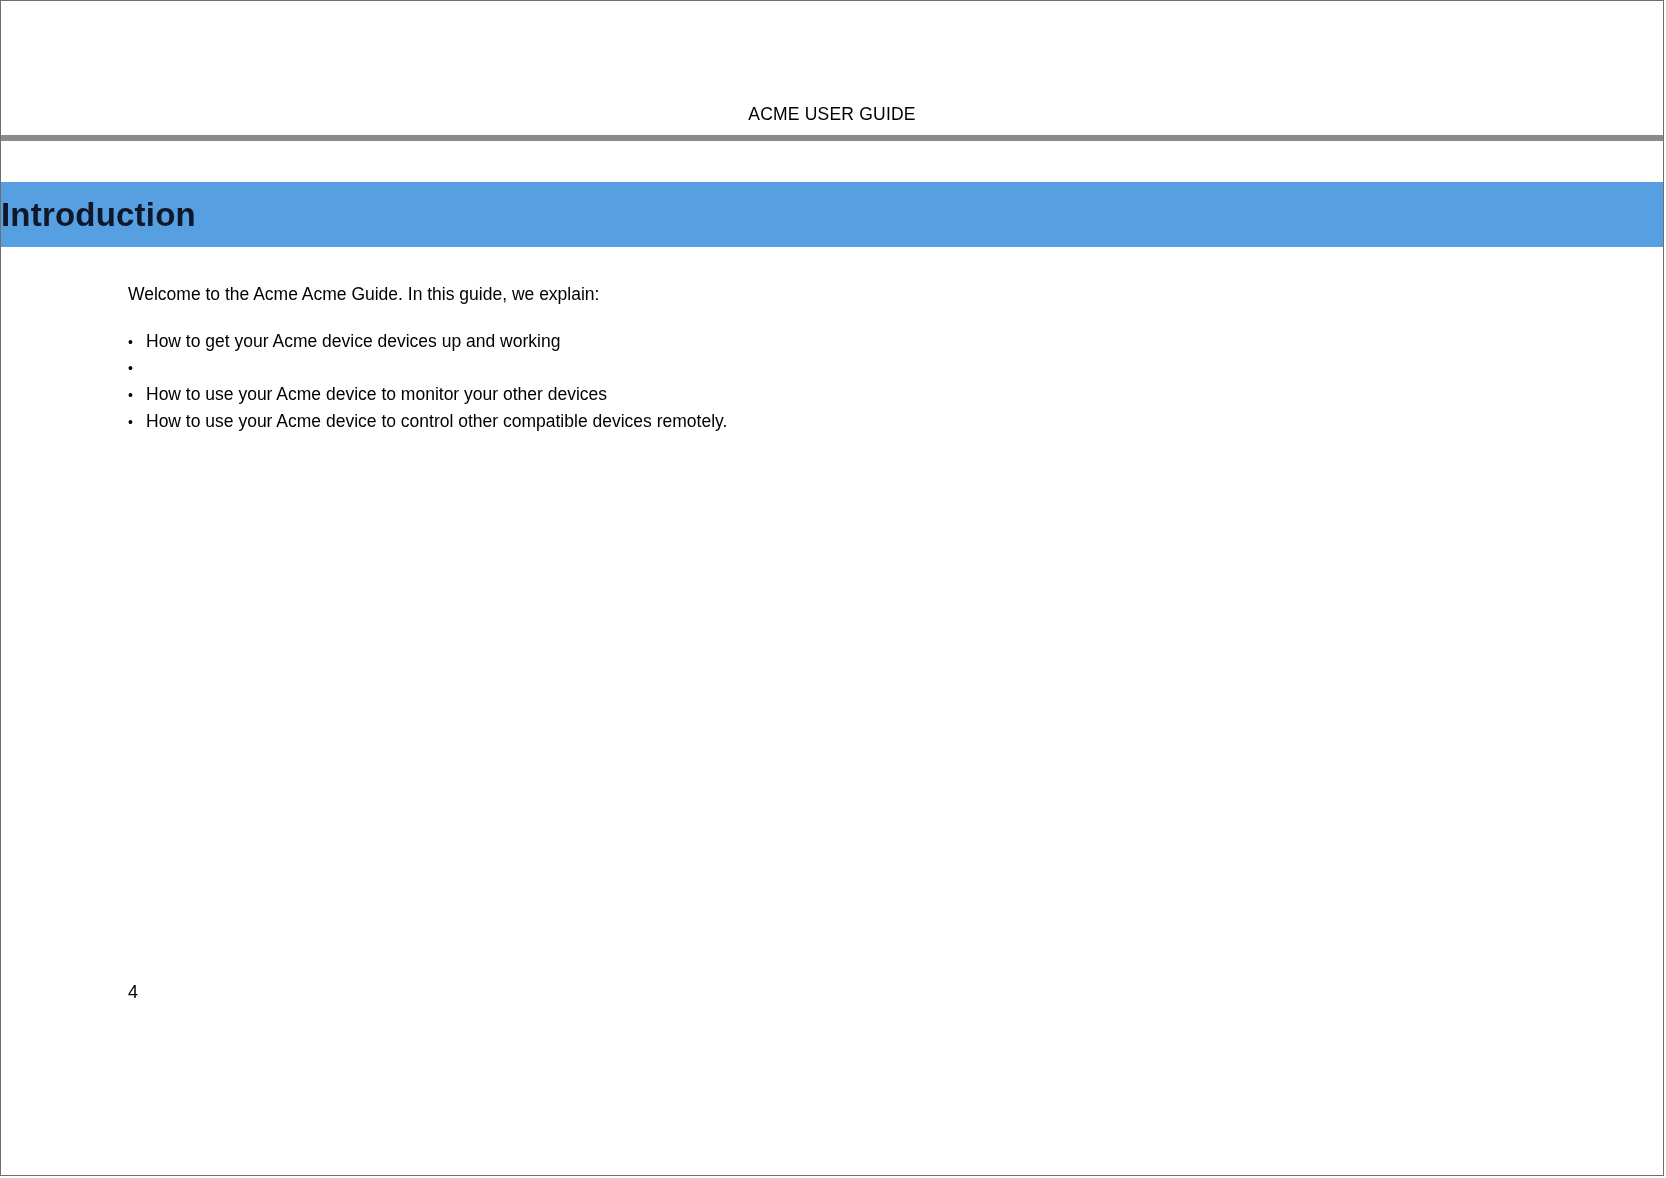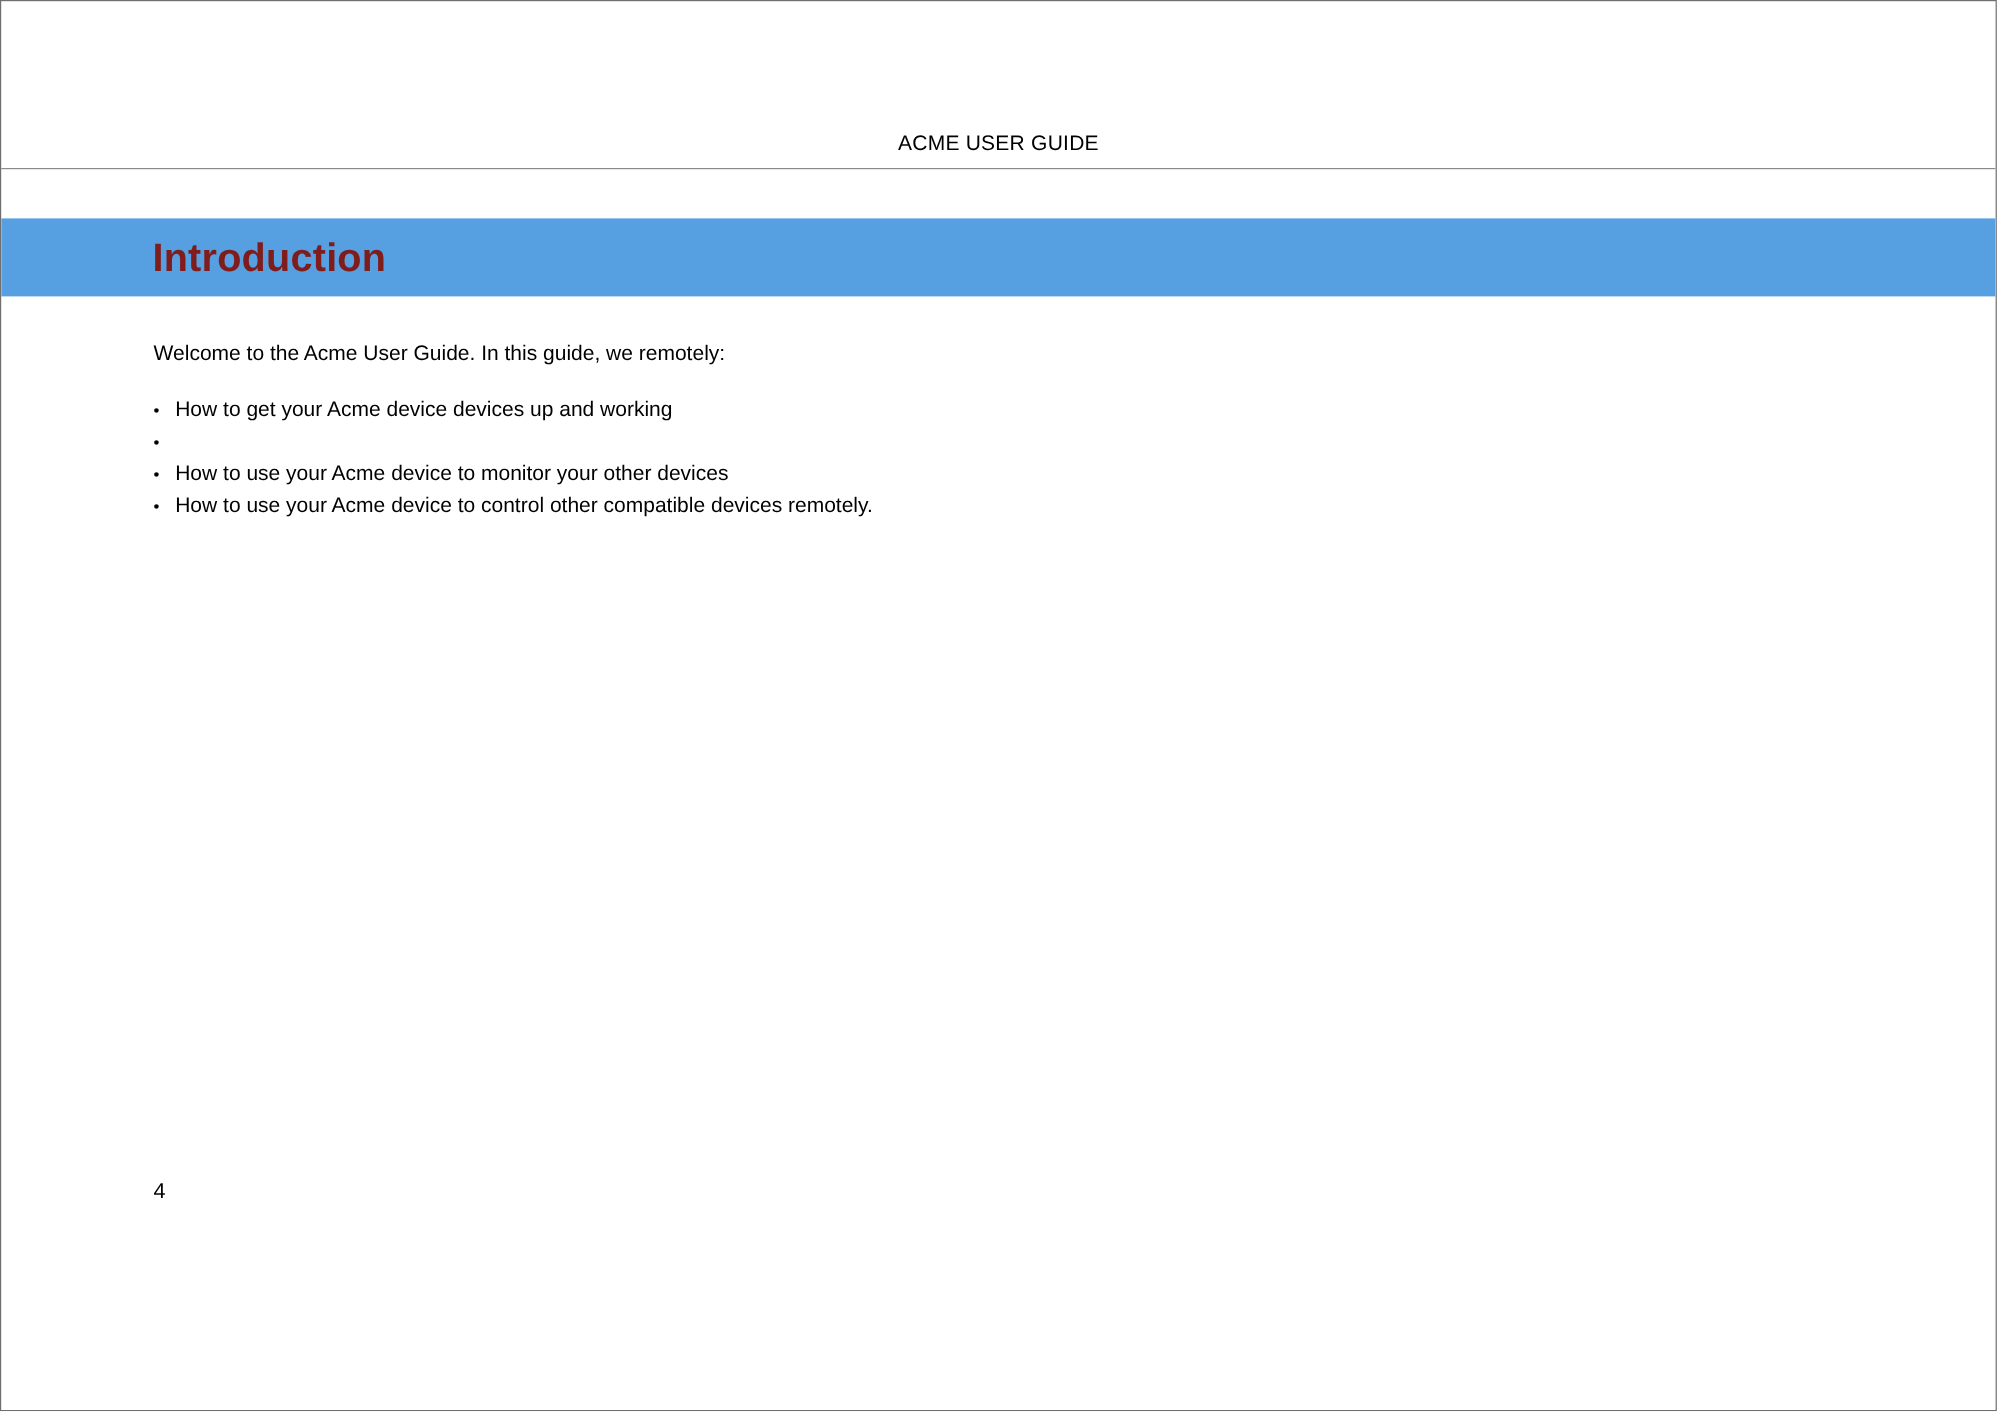--- a/index.html
+++ b/index.html
@@ -14,44 +14,43 @@
     height: 1176px;
     margin: 0;
     background: #ffffff;
     border: 1px solid #6f6f6f;
     overflow: hidden;
   }
   .doc-header {
     position: absolute;
     top: 0; left: 0; right: 0;
     height: 140px;
-    border-bottom: 1px solid #84cc16;
+    border-bottom: 6px solid #84cc16;
     display: flex;
     align-items: flex-end;
     justify-content: center;
     padding-bottom: 10px;
   }
   .doc-header .header-title {
     font-size: 17.5px;
     letter-spacing: 0.2px;
     color: #000000;
   }
   .section-banner {
     position: absolute;
     top: 181px; left: 0; right: 0;
     height: 65px;
     background: var(--banner-bg, #56a0e2);
     display: flex;
     align-items: center;
   }
   .section-banner .section-title {
-    color: #7f1d1d;
+    color: #0f172a;
     font-weight: bold;
     font-size: 33px;
-    padding-left: 126px;
     letter-spacing: 0.2px;
   }
   .content {
     position: absolute;
     top: 281px;
     left: 127px;
     right: 50px;
   }
   .intro-paragraph {
     font-size: 17.5px;
@@ -87,21 +86,21 @@
 
   <div class="doc-header" style="border-bottom-color: rgb(138, 138, 138);">
     <span class="header-title">ACME USER GUIDE</span>
   </div>
 
   <div class="section-banner" style="background: rgb(86, 160, 226);">
     <h1 class="section-title">Introduction</h1>
   </div>
 
   <div class="content">
-    <p class="intro-paragraph">Welcome to the Acme User Guide. In this guide, we remotely:</p>
+    <p class="intro-paragraph">Welcome to the Acme Acme Guide. In this guide, we explain:</p>
 
     <ul class="bullet-list">
         <li>
         <span class="bullet">•</span>
         <span class="bullet-text">How to get your Acme device devices up and working</span>
       </li>
         <li>
         <span class="bullet">•</span>
       </li>
         <li>

